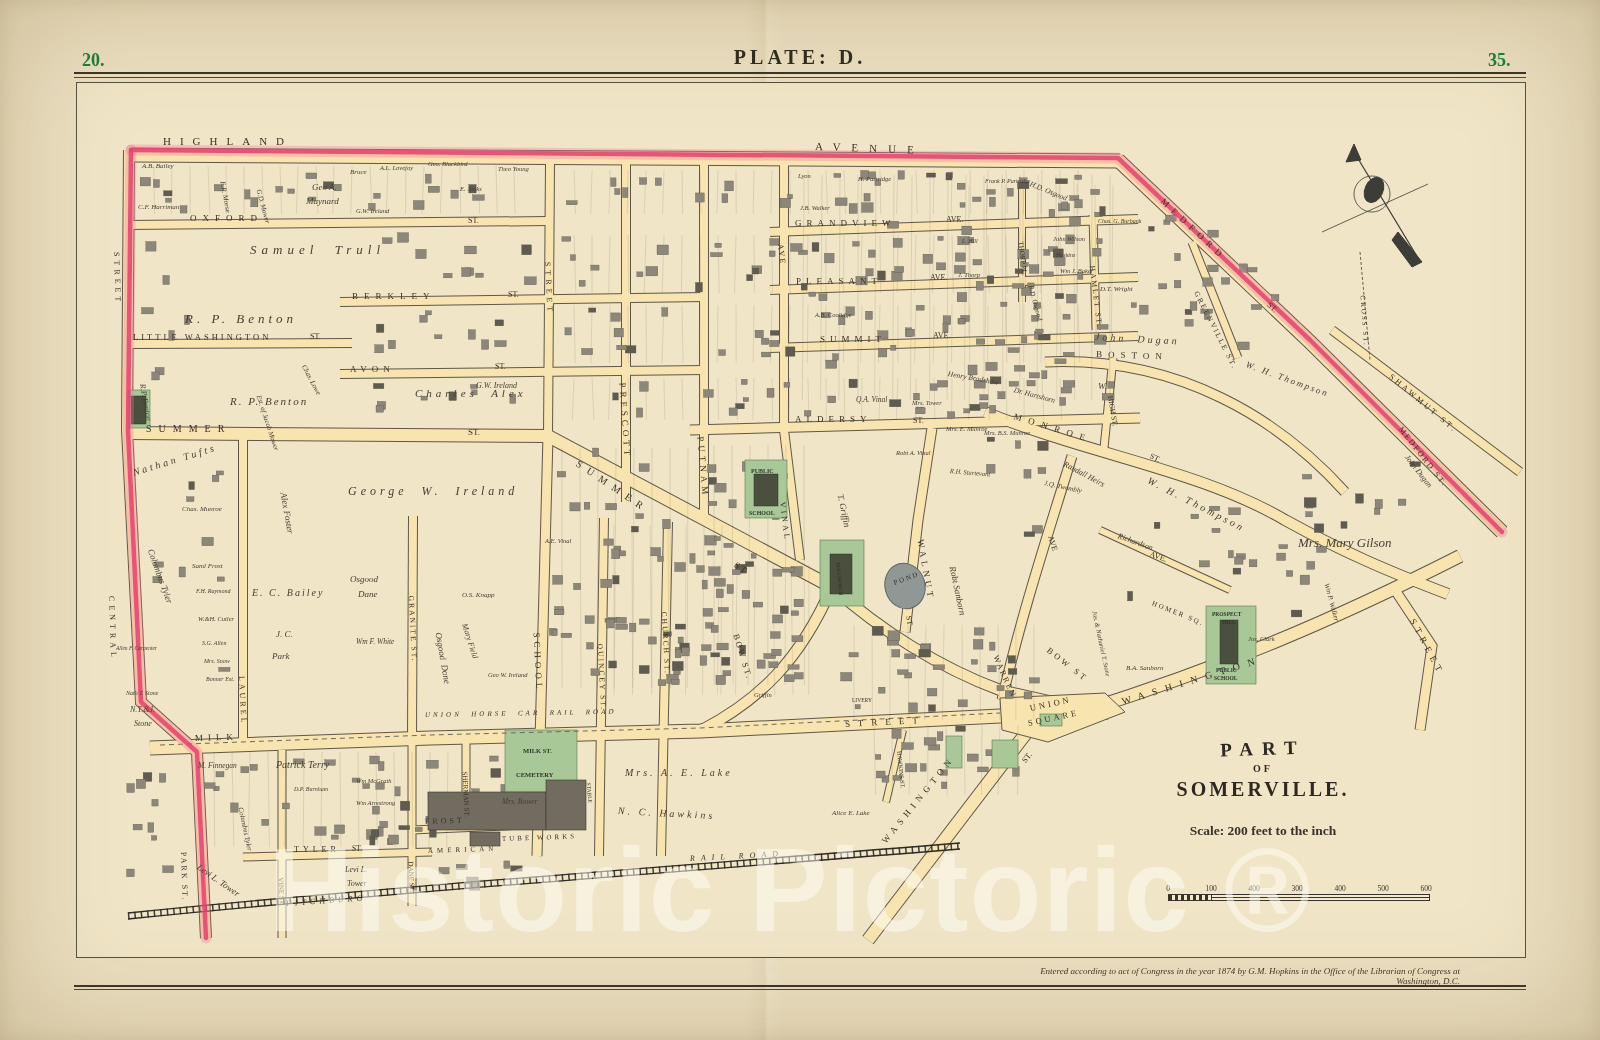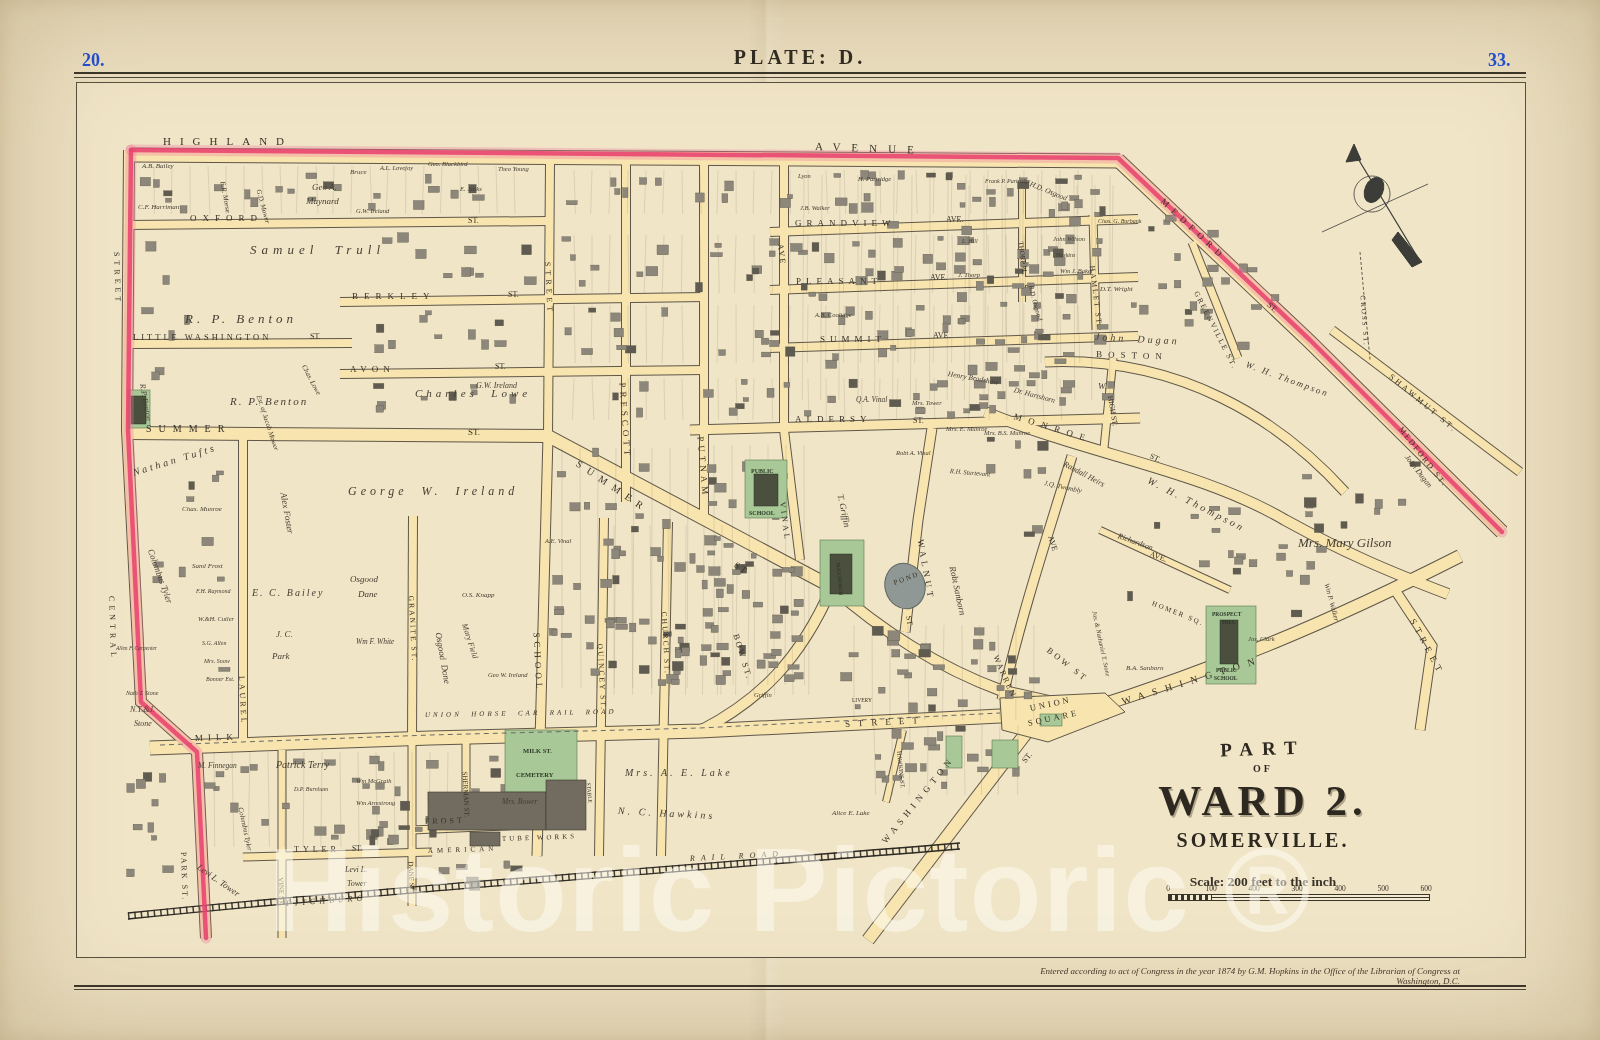--- a/index.html
+++ b/index.html
@@ -5,21 +5,21 @@
   html,body{margin:0;padding:0;}
   body{
     width:1600px;height:1040px;position:relative;overflow:hidden;
     background:#ebdfc0;
     font-family:"Liberation Serif",serif;
   }
   body::after{content:"";position:absolute;inset:0;pointer-events:none;
     box-shadow:inset 0 0 120px rgba(120,90,40,.28), inset 0 0 18px rgba(120,90,40,.15);}
   .fold{position:absolute;top:0;left:748px;width:36px;height:1040px;pointer-events:none;
     background:linear-gradient(90deg,rgba(90,70,30,0) 0%,rgba(90,70,30,.05) 45%,rgba(255,255,250,.12) 55%,rgba(90,70,30,0) 100%);}
-  .hdr-num{position:absolute;top:50px;font-size:18px;font-weight:bold;color:#1d4ed8;}
+  .hdr-num{position:absolute;top:50px;font-size:18px;font-weight:bold;color:#15803d;}
   .hdr-plate{position:absolute;top:46px;left:0;width:1600px;text-align:center;
     font-size:20px;font-weight:bold;letter-spacing:4px;color:#2f2a21;}
   .rule-top{position:absolute;left:74px;top:72px;width:1452px;height:2.4px;background:#3a342a;}
   .rule-top2{position:absolute;left:74px;top:77px;width:1452px;height:.8px;background:#4a443a;}
   .frame{position:absolute;left:76px;top:82px;width:1448px;height:874px;border:1px solid #57503f;
     background:#f0e5c7;}
   .rule-bot1{position:absolute;left:74px;top:985px;width:1452px;height:1.6px;background:#3a342a;}
   .rule-bot2{position:absolute;left:74px;top:989px;width:1452px;height:.7px;background:#4a443a;}
   #map-svg{position:absolute;left:0;top:0;}
   #labels{position:absolute;left:0;top:0;width:1600px;height:1040px;pointer-events:none;}
@@ -48,21 +48,21 @@
     font-weight:bold;font-size:118px;letter-spacing:1px;color:rgba(253,251,244,.52);
     pointer-events:none;z-index:50;}
 </style>
 </head>
 <body>
 
 <div class="fold"></div>
 
 <div class="hdr-num" style="left:82px;">20.</div>
 <div class="hdr-plate">PLATE: D.</div>
-<div class="hdr-num" style="left:1488px;">33.</div>
+<div class="hdr-num" style="left:1488px;">35.</div>
 <div class="rule-top"></div>
 <div class="rule-top2"></div>
 <div class="frame"></div>
 
 <svg id="map-svg" width="1600" height="1040" viewBox="0 0 1600 1040">
 
   <g id="casing" stroke="#5f574a" fill="none" stroke-linecap="butt">
       <path d="M131,155 L1120,161" stroke-width="15"></path>
       <path d="M1118,160 L1310,342 L1502,532" stroke-width="15"></path>
       <path d="M129,150 L127,430 L141,702 L197,752 L206,938" stroke-width="12"></path>
@@ -1048,21 +1048,21 @@
     <div class="lbl feat" style="left: 1216px; top: 668px; font-size: 5.5px;">PUBLIC</div>
     <div class="lbl feat" style="left: 1214px; top: 676px; font-size: 5.5px;">SCHOOL</div>
     <div class="lbl feat" style="left: 838px; top: 560px; font-size: 5px; transform: rotate(85deg);">M.E.CHURCH</div>
     <div class="lbl st" style="left: 894px; top: 580px; font-size: 7px; letter-spacing: 2px; transform: rotate(-20deg);">POND</div>
     <div class="lbl st" style="left: 588px; top: 780px; font-size: 5.5px; transform: rotate(85deg);">STABLE</div>
     <div class="lbl st" style="left: 852px; top: 698px; font-size: 5.5px;">LIVERY</div>
     <div class="lbl prop" style="left: 250px; top: 243px; font-size: 13px; letter-spacing: 5px;">Samuel  Trull</div>
     <div class="lbl prop" style="left: 185px; top: 312px; font-size: 13px; letter-spacing: 4px;">R. P. Benton</div>
     <div class="lbl prop" style="left: 230px; top: 396px; font-size: 11px; letter-spacing: 2px;">R. P. Benton</div>
     <div class="lbl prop" style="left: 142px; top: 380px; font-size: 8px; transform: rotate(80deg);">R.P. Benton</div>
-    <div class="lbl prop" style="left: 415px; top: 388px; font-size: 11px; letter-spacing: 4px;">Charles  Lowe</div>
+    <div class="lbl prop" style="left: 415px; top: 388px; font-size: 11px; letter-spacing: 4px;">Charles  Alex</div>
     <div class="lbl prop" style="left: 476px; top: 382px; font-size: 8px;">G.W. Ireland</div>
     <div class="lbl prop" style="left: 312px; top: 183px; font-size: 9px;">Geo A.</div>
     <div class="lbl prop" style="left: 306px; top: 197px; font-size: 9px;">Maynard</div>
     <div class="lbl prop" style="left: 142px; top: 163px; font-size: 7px;">A.B. Bailey</div>
     <div class="lbl prop" style="left: 138px; top: 204px; font-size: 7px;">C.F. Harriman</div>
     <div class="lbl prop" style="left: 222px; top: 178px; font-size: 7px; transform: rotate(80deg);">E.R. Morse</div>
     <div class="lbl prop" style="left: 258px; top: 186px; font-size: 7px; transform: rotate(75deg);">G.D. Mower</div>
     <div class="lbl prop" style="left: 350px; top: 169px; font-size: 7px;">Bruce</div>
     <div class="lbl prop" style="left: 380px; top: 165px; font-size: 6.5px;">A.L. Lovejoy</div>
     <div class="lbl prop" style="left: 428px; top: 161px; font-size: 6.5px;">Geo. Blackbird</div>
@@ -1146,21 +1146,20 @@
     <div class="lbl prop" style="left: 356px; top: 778px; font-size: 6.5px;">Wm McGrath</div>
     <div class="lbl prop" style="left: 356px; top: 800px; font-size: 6.5px;">Wm Armstrong</div>
     <div class="lbl prop" style="left: 294px; top: 786px; font-size: 6px;">D.P. Burnham</div>
     <div class="lbl prop" style="left: 754px; top: 692px; font-size: 6.5px;">Griffin</div>
     <div class="lbl prop" style="left: 1098px; top: 382px; font-size: 9px;">W.</div>
   </div>
 
 <div class="title-block">
   <div class="tb-part">PART</div>
   <div class="tb-of">OF</div>
-  <div class="tb-ward">WARD 2.</div>
   <div class="tb-city">SOMERVILLE.</div>
   <div class="tb-scale">Scale: 200 feet to the inch</div>
 </div>
 
 <div class="scalebar">
   <div id="scale-ticks">
       <span class="tick" style="left: 0px;">0</span>
       <span class="tick" style="left: 43px;">100</span>
       <span class="tick" style="left: 86px;">400</span>
       <span class="tick" style="left: 129px;">300</span>

